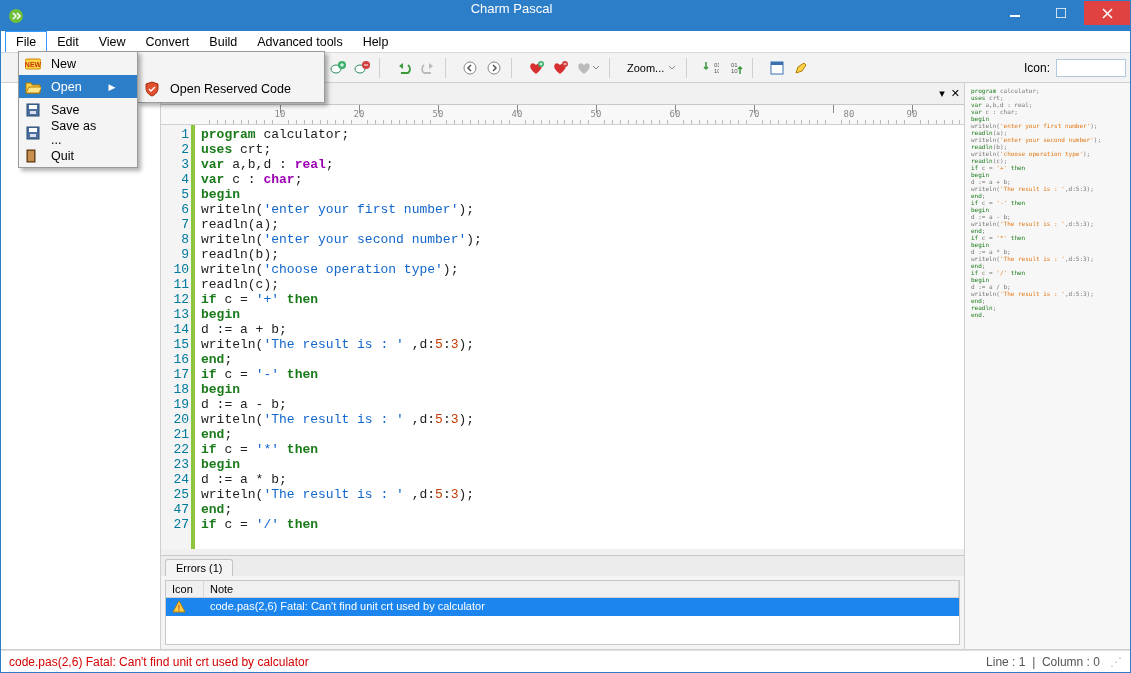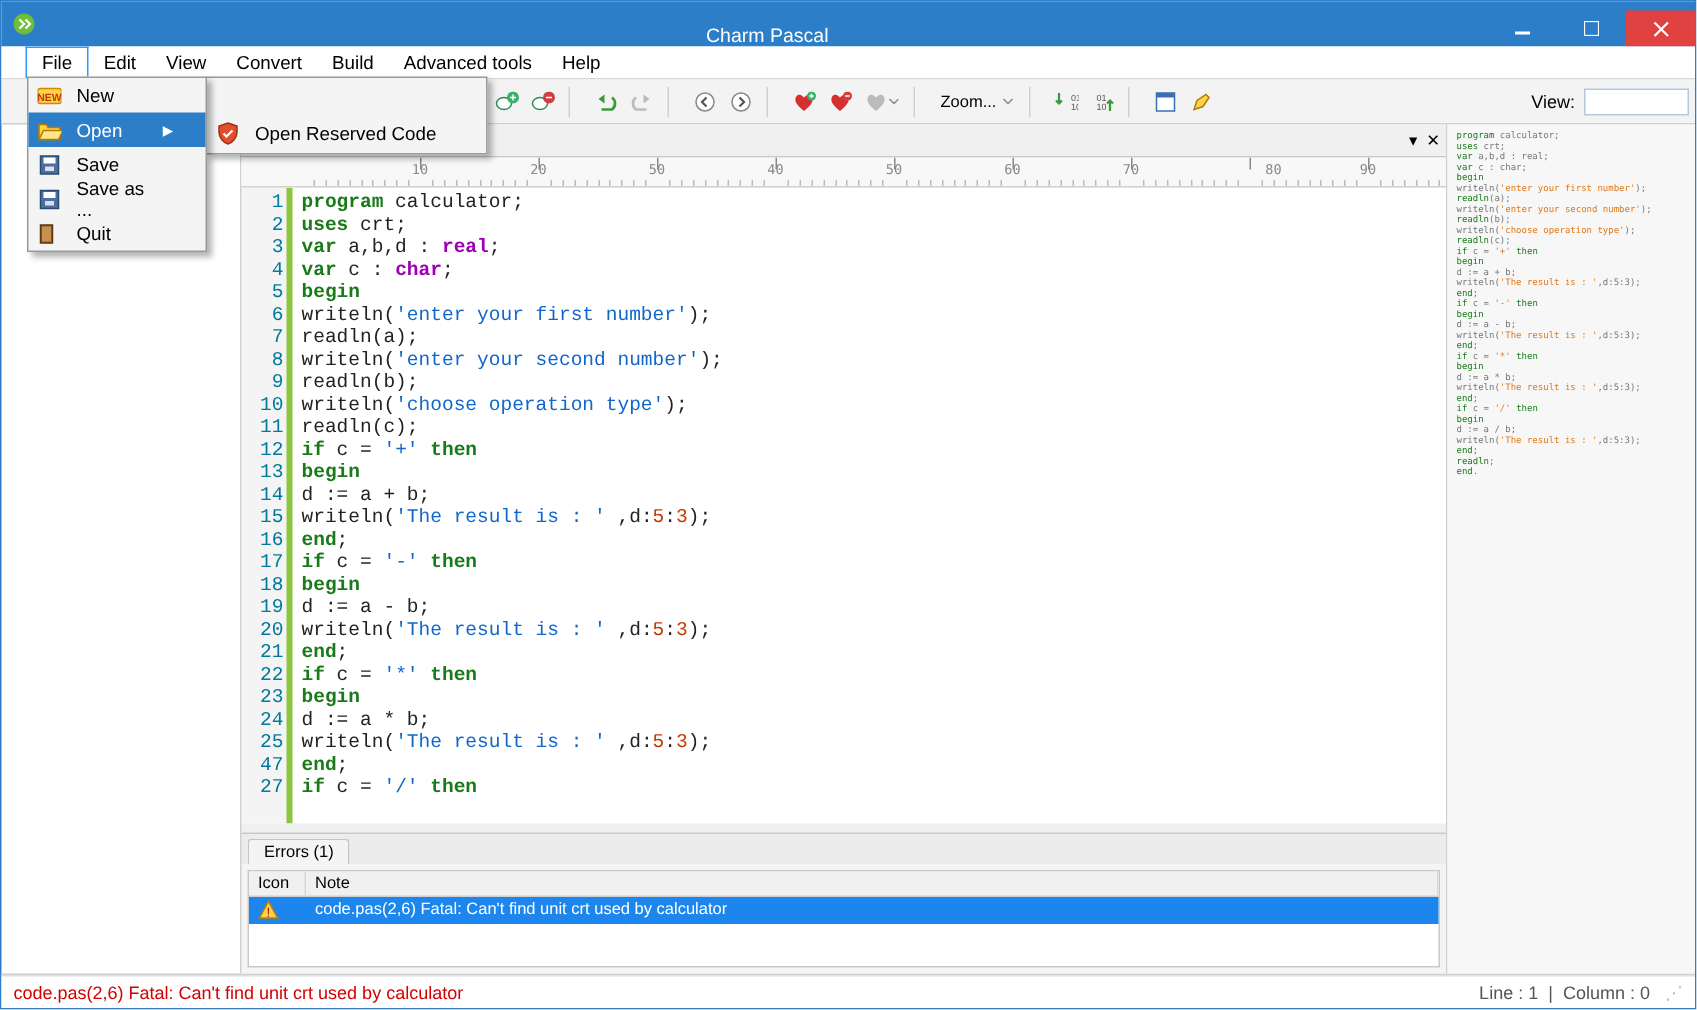--- a/index.html
+++ b/index.html
@@ -1,26 +1,26 @@
 <!DOCTYPE html>
 <html><head>
 <meta charset="utf-8">
 <style>
   * { box-sizing: border-box; margin: 0; padding: 0; }
   html, body { width: 1131px; height: 673px; font-family: "Segoe UI", Tahoma, sans-serif; font-size: 12px; overflow: hidden; background: #fff; }
   .window { width: 100%; height: 100%; display: flex; flex-direction: column; border: 1px solid #2b7ec7; }
   
-  .titlebar { height: 30px; background: #2b7ec7; color: #fff; display: flex; align-items: flex-end; }
+  .titlebar { height: 30px; background: #2b7ec7; color: #fff; display: flex; align-items: flex-start; }
   .titlebar .icon { width: 30px; height: 30px; display:flex; align-items:center; justify-content:center;}
   .titlebar .title { flex: 1; text-align: center; font-size: 13px; }
   .winbtns { display: flex; }
   .winbtn { width: 46px; height: 24px; display:flex; align-items:center; justify-content:center; color:#fff; font-size:14px;}
   .winbtn.close { background: #e04242; }
   
-  .menubar { height: 22px; border-bottom: 1px solid #d8d8d8; display: flex; align-items: stretch; background:#fff; padding-left:16px;}
+  .menubar { height: 22px; border-bottom: 1px solid #d8d8d8; display: flex; align-items: stretch; background:#fff; padding-left:4px;}
   .menuitem { padding: 0 10px; display:flex; align-items:center; font-size:12.5px; cursor:default;}
   .menuitem.active { background: #fff; border: 1px solid #3399ff; border-bottom:none; position:relative; z-index:20;}
   
   .toolbar { height: 30px; border-bottom: 1px solid #d0d0d0; background: #f3f3f3; display: flex; align-items:center; padding: 0 4px; gap:2px; position:relative;}
   .tbbtn { width: 22px; height: 22px; display:flex; align-items:center; justify-content:center; border-radius:2px;}
   .tbbtn.wide { width: 30px; }
   .tbbtn.active { border: 1px solid #6aa0d8; background:#dbe8f5;}
   .tbgap { width: 8px; border-left:1px solid #d0d0d0; height:20px; margin:0 4px;}
   .toolbar .spacer { flex:1; }
   .findlabel { font-size:12px; padding-right:4px;}
@@ -321,21 +321,21 @@
           <rect x="1" y="1" width="12" height="12" fill="#fff" stroke="#3a70b0"></rect>
           <rect x="1" y="1" width="12" height="3" fill="#3a70b0"></rect>
         </svg>
       </div>
     <div class="tbbtn">
         <svg width="14" height="14">
           <path d="M2 12l2-6 6-4 2 2-4 6-6 2z" fill="#ffd24a" stroke="#b37b00"></path>
         </svg>
       </div>
     <div class="spacer"></div>
-    <span class="findlabel">View:</span>
+    <span class="findlabel">Icon:</span>
     <input class="findbox" style="">
   </div>
 
   <div class="client">
     <div class="leftcol"></div>
 
     <div class="middle">
       <div class="tabbar">
         <div class="tab">&nbsp;&nbsp;&nbsp;&nbsp;&nbsp;&nbsp;</div>
         <div class="tabglyph">

